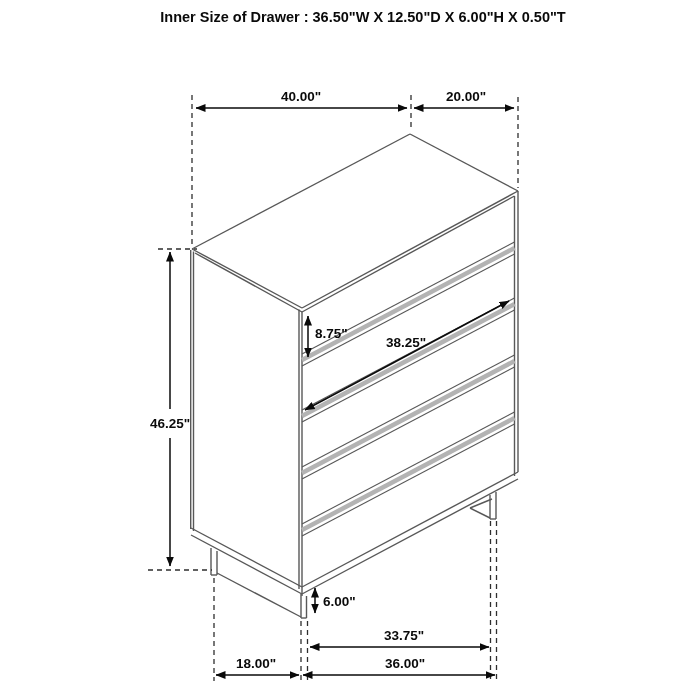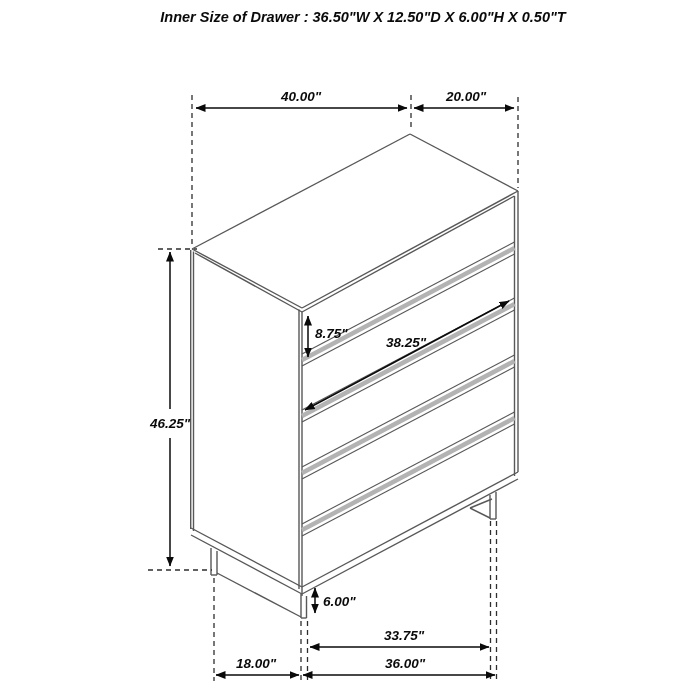--- a/index.html
+++ b/index.html
@@ -2,21 +2,20 @@
 <html><head>
 <meta charset="utf-8">
 <style>
   html,body{margin:0;padding:0;background:#ffffff;}
   .page{
     position:relative;
     width:692px;height:700px;
     background:#ffffff;
     font-family:"Liberation Sans", sans-serif;
     overflow:hidden;
-    font-style:italic;
   }
   svg{display:block;}
   .dim-label{
     font-family:"Liberation Sans", sans-serif;
     font-weight:bold;
     font-size:13.5px;
     fill:#0a0a0a;
   }
   .title-label{
     font-family:"Liberation Sans", sans-serif;

